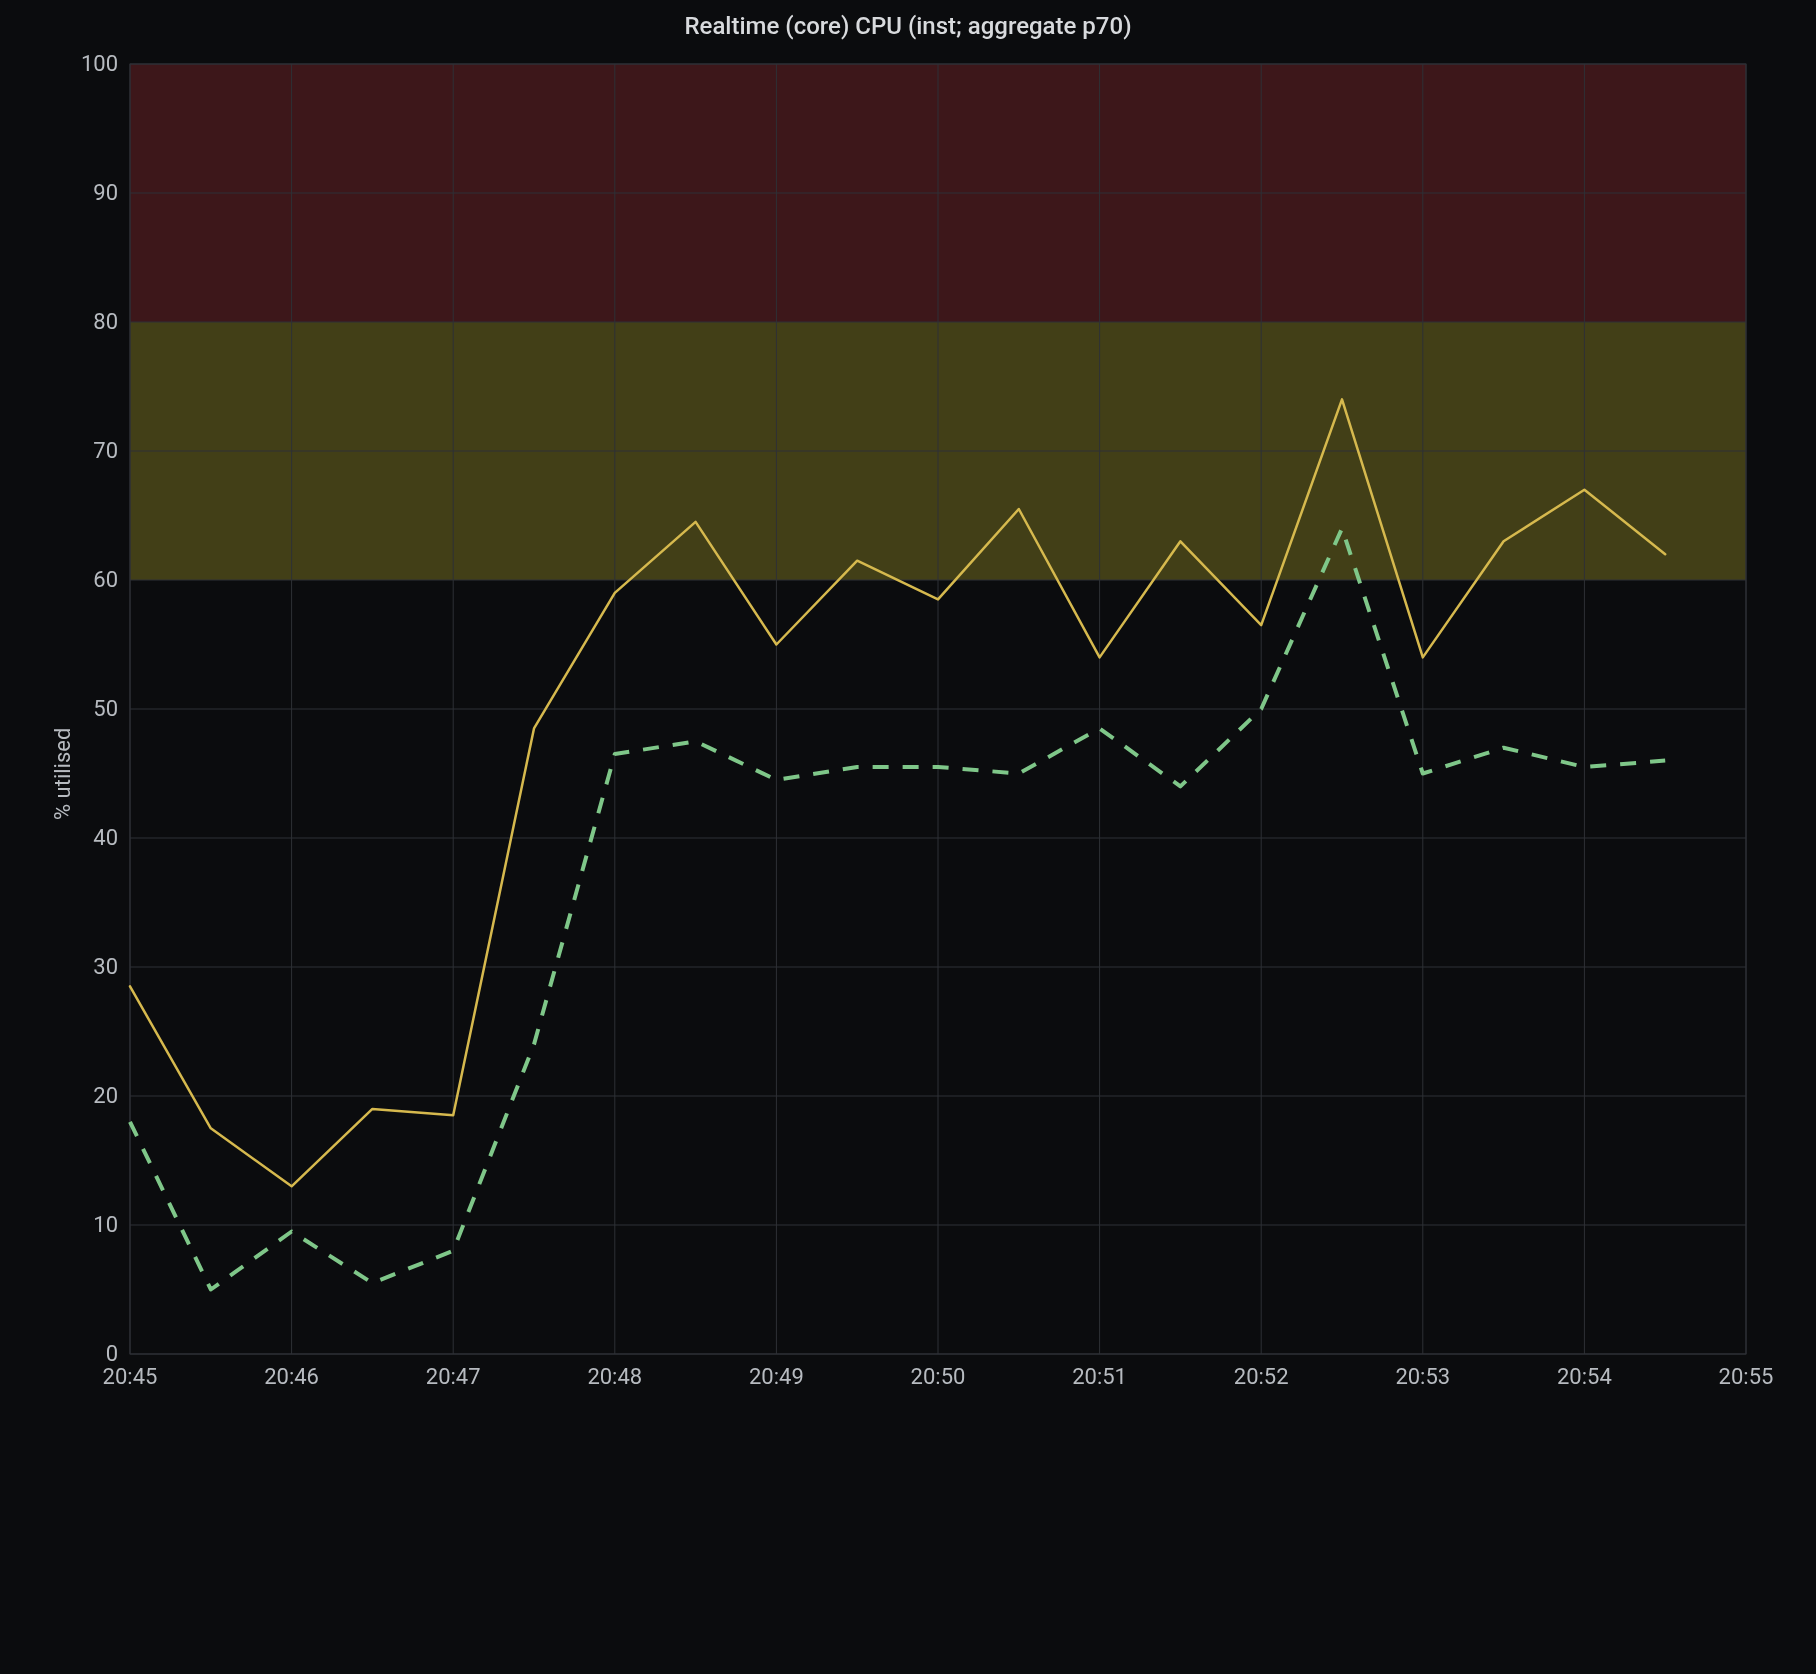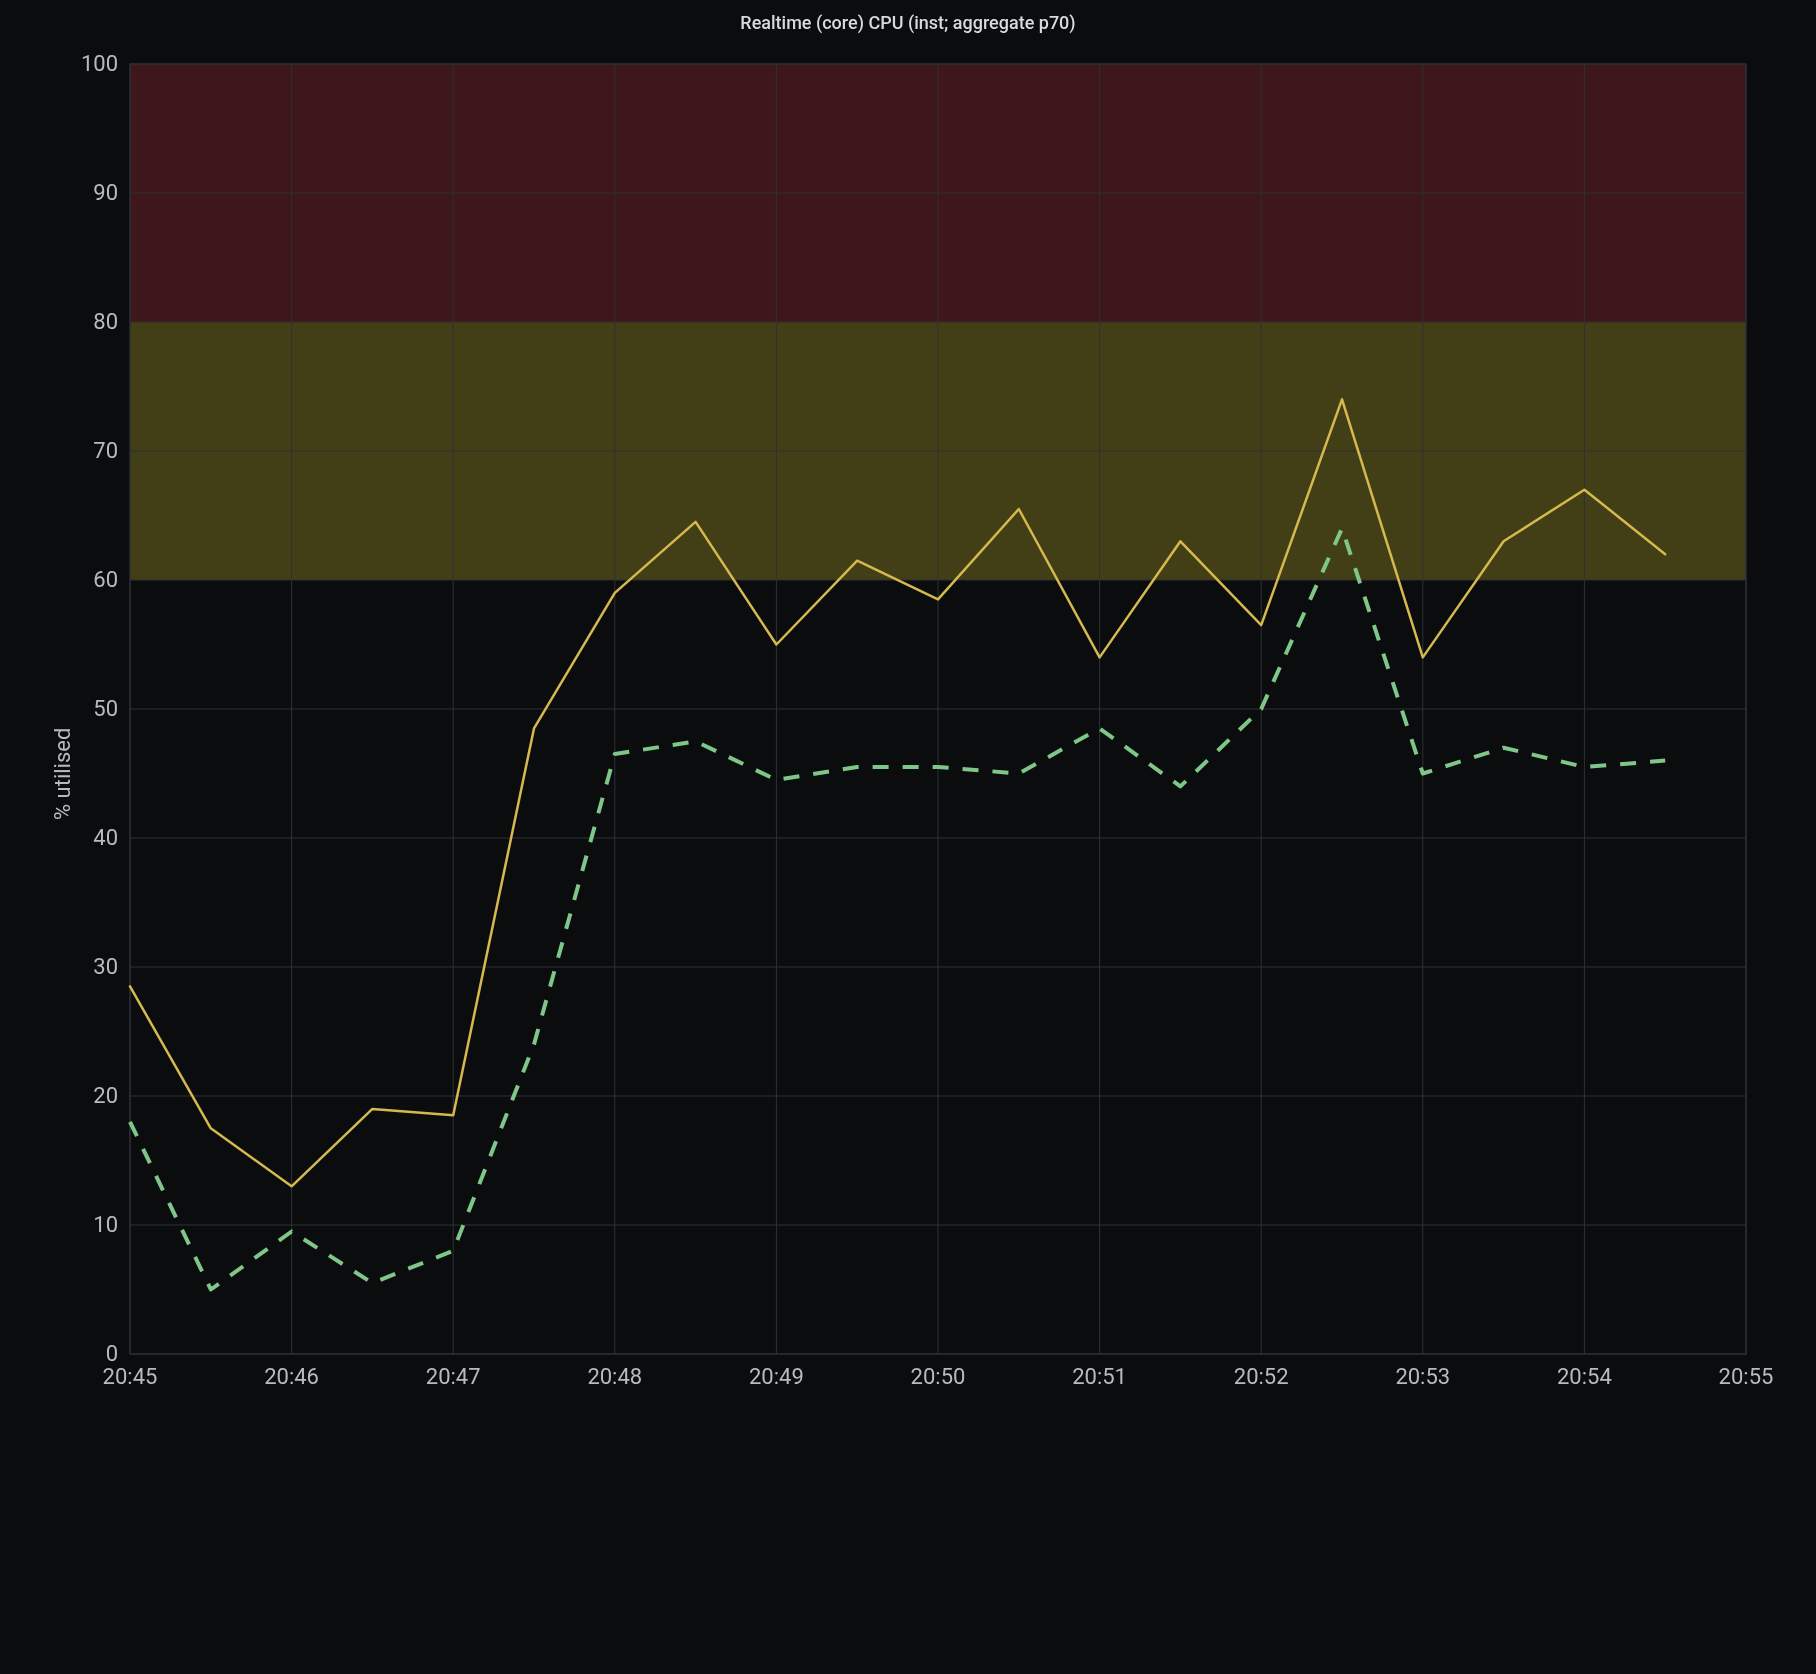--- a/index.html
+++ b/index.html
@@ -17,21 +17,21 @@
     height: 1674px;
     background: #0b0c0e;
     overflow: hidden;
   }
   .title {
     position: absolute;
     top: 12px;
     left: 0;
     right: 0;
     text-align: center;
-    font-size: 18px;
+    font-size: 24px;
     font-weight: 500;
     color: #d8dadd;
   }
   .chart-wrap {
     position: absolute;
     left: 60px;
     top: 60px;
     right: 60px;
     bottom: 270px;
   }

